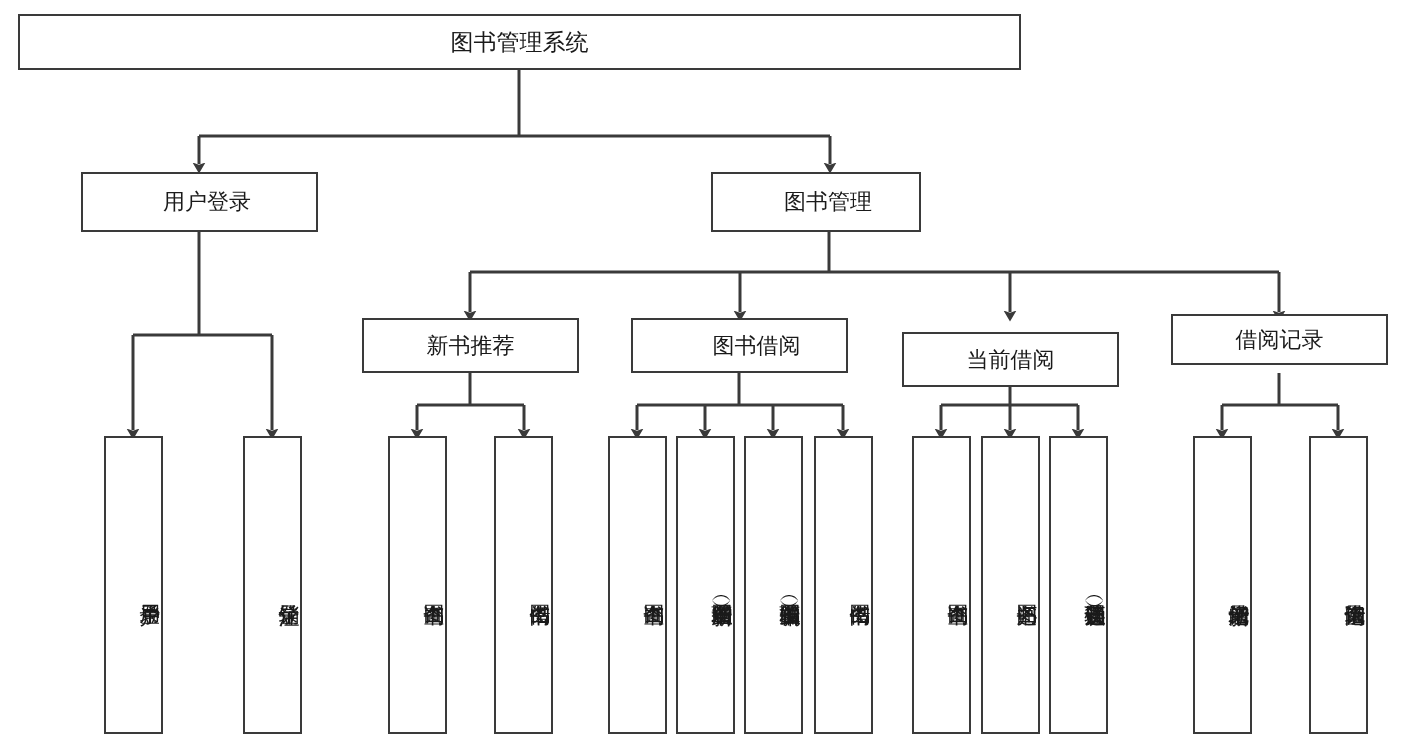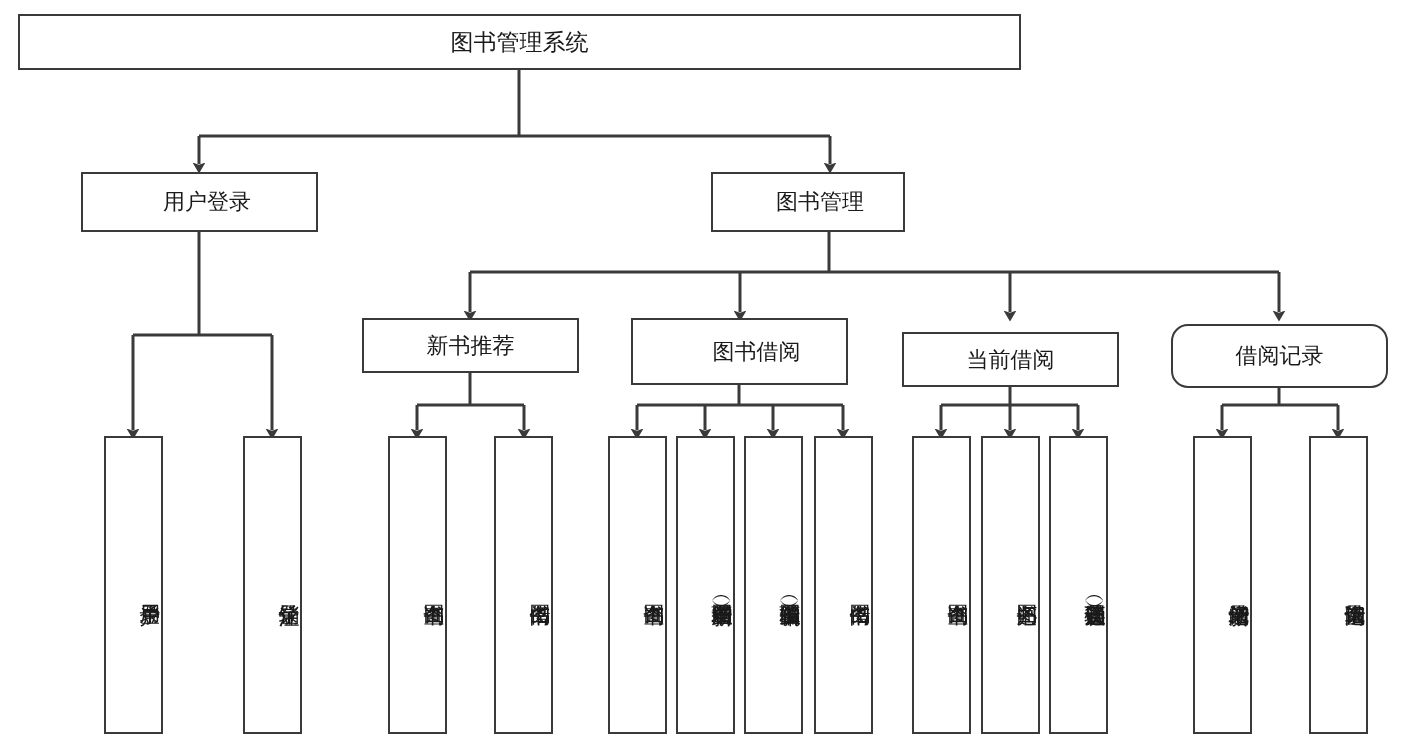--- a/index.html
+++ b/index.html
@@ -123,37 +123,37 @@
   </svg>
 
   <div class="node root" style="left:18px; top:14px; width:1003px; height:56px;">
     <span class="lbl">图书管理系统</span>
   </div>
 
   <div class="node level2" style="left:81px; top:172px; width:237px; height:60px;padding-left:15px;">
     <span class="lbl">用户登录</span>
   </div>
 
-  <div class="node level2" style="left:711px; top:172px; width:194px; height:60px;padding-left:24px;">
+  <div class="node level2" style="left:711px; top:172px; width:210px; height:60px;padding-left:24px;">
     <span class="lbl">图书管理</span>
   </div>
 
   <div class="node level3" style="left:362px; top:318px; width:217px; height:55px;">
     <span class="lbl">新书推荐</span>
   </div>
 
-  <div class="node level3" style="left:631px; top:318px; width:217px; height:67px;padding-left:34px;">
+  <div class="node level3" style="left:631px; top:318px; width:217px; height:55px;padding-left:34px;">
     <span class="lbl">图书借阅</span>
   </div>
 
   <div class="node level3" style="left:902px; top:332px; width:217px; height:55px;">
     <span class="lbl">当前借阅</span>
   </div>
 
-  <div class="node level3" style="left:1171px; top:324px; width:217px; height:64px;border-radius:17px;">
+  <div class="node level3" style="left:1171px; top:314px; width:217px; height:51px;">
     <span class="lbl">借阅记录</span>
   </div>
 
   <div class="node leaf" style="left:104px; top:436px; width:59px; height:298px;">
     <span class="lbl">用户登录</span>
   </div>
 
   <div class="node leaf" style="left:243px; top:436px; width:59px; height:298px;">
     <span class="lbl">注销登录</span>
   </div>

